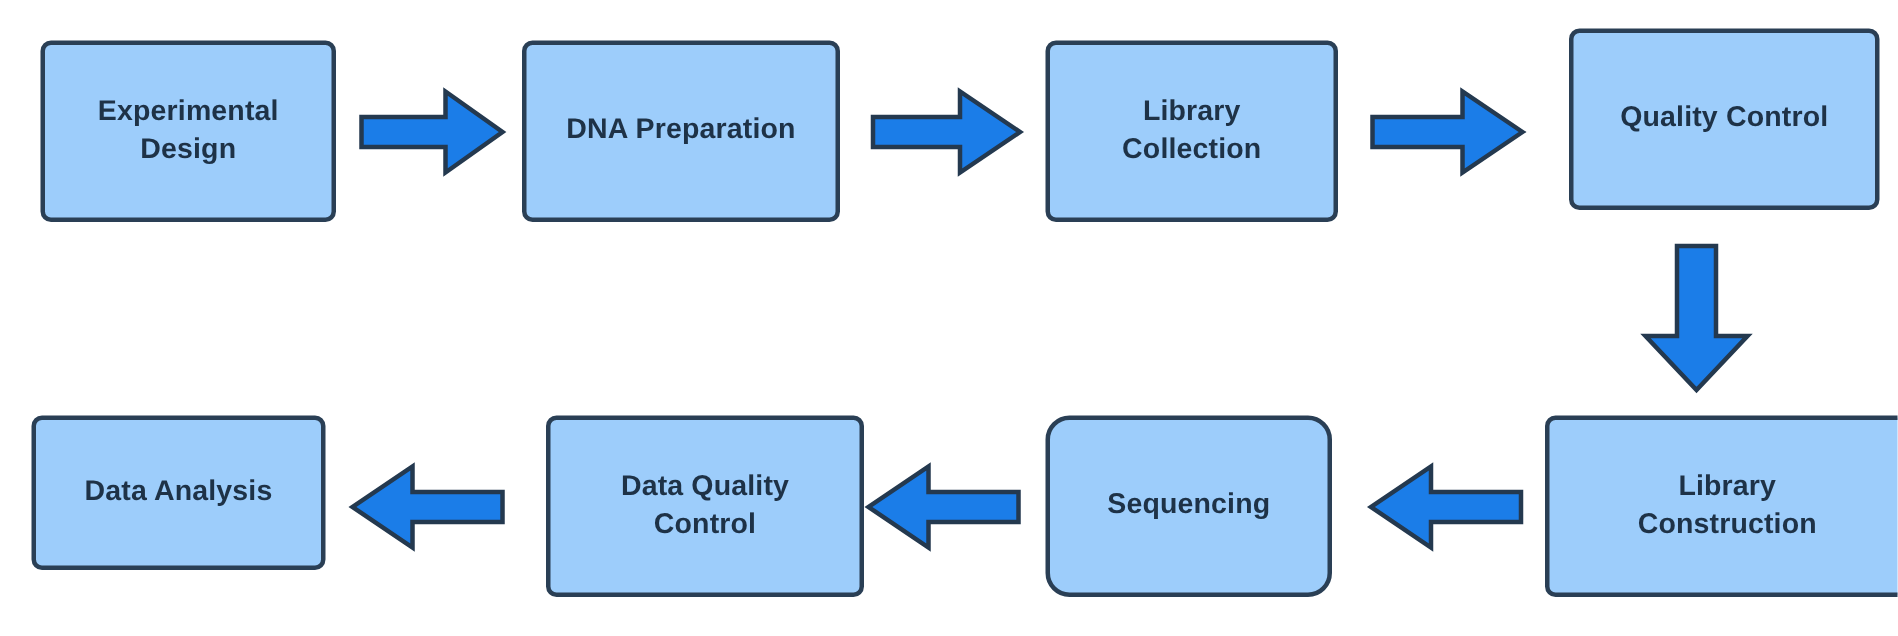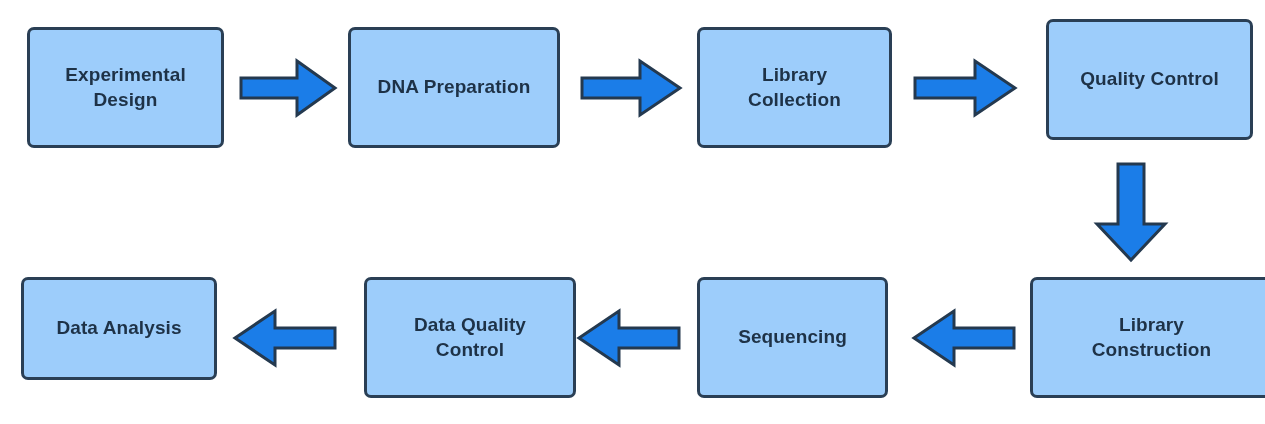--- a/index.html
+++ b/index.html
@@ -63,21 +63,21 @@
   <div class="node" style="left:348px; top:27px; width:212px; height:121px;">DNA Preparation</div>
 
   <div class="node" style="left:697px; top:27px; width:195px; height:121px;">Library
 Collection</div>
 
   <div class="node" style="left:1030px; top:19px; width:207px; height:121px;margin-left:16px;">Quality Control</div>
 
   <div class="node" style="left:1030px; top:277px; width:243px; height:121px;">Library
 Construction</div>
 
-  <div class="node" style="left:697px; top:277px; width:191px; height:121px;">Sequencing</div>
+  <div class="node" style="left:697px; top:277px; width:191px; height:121px;border-radius:16px;">Sequencing</div>
 
   <div class="node" style="left:364px; top:277px; width:212px; height:121px;">Data Quality
 Control</div>
 
   <div class="node" style="left:21px; top:277px; width:196px; height:103px;">Data Analysis</div>
 
   <div class="arrow" style="left:239px; top:58px; width:98px; height:60px;">
     <svg width="98" height="60" viewBox="0 0 98 60">
       <polygon points="2,20 58,20 58,3 96,30 58,57 58,40 2,40"></polygon>
     </svg>

